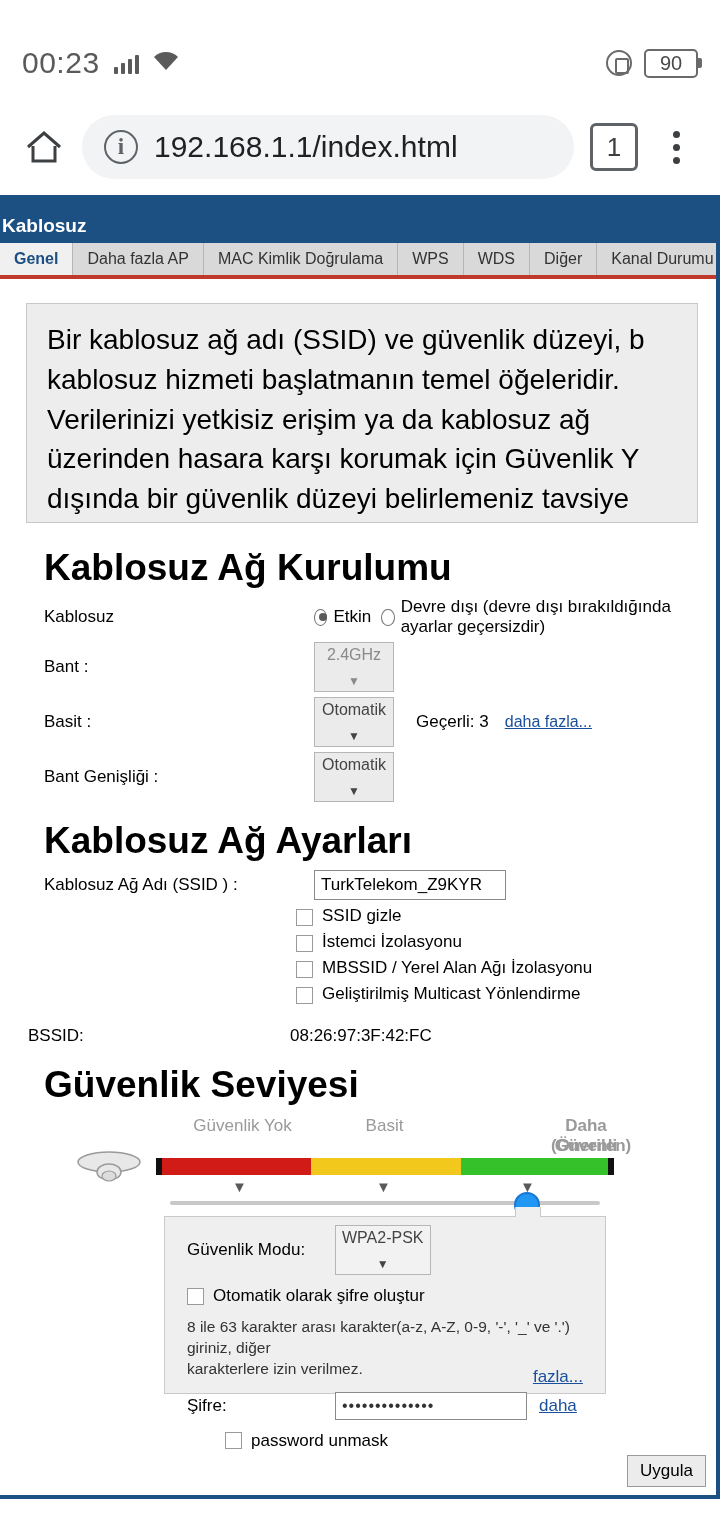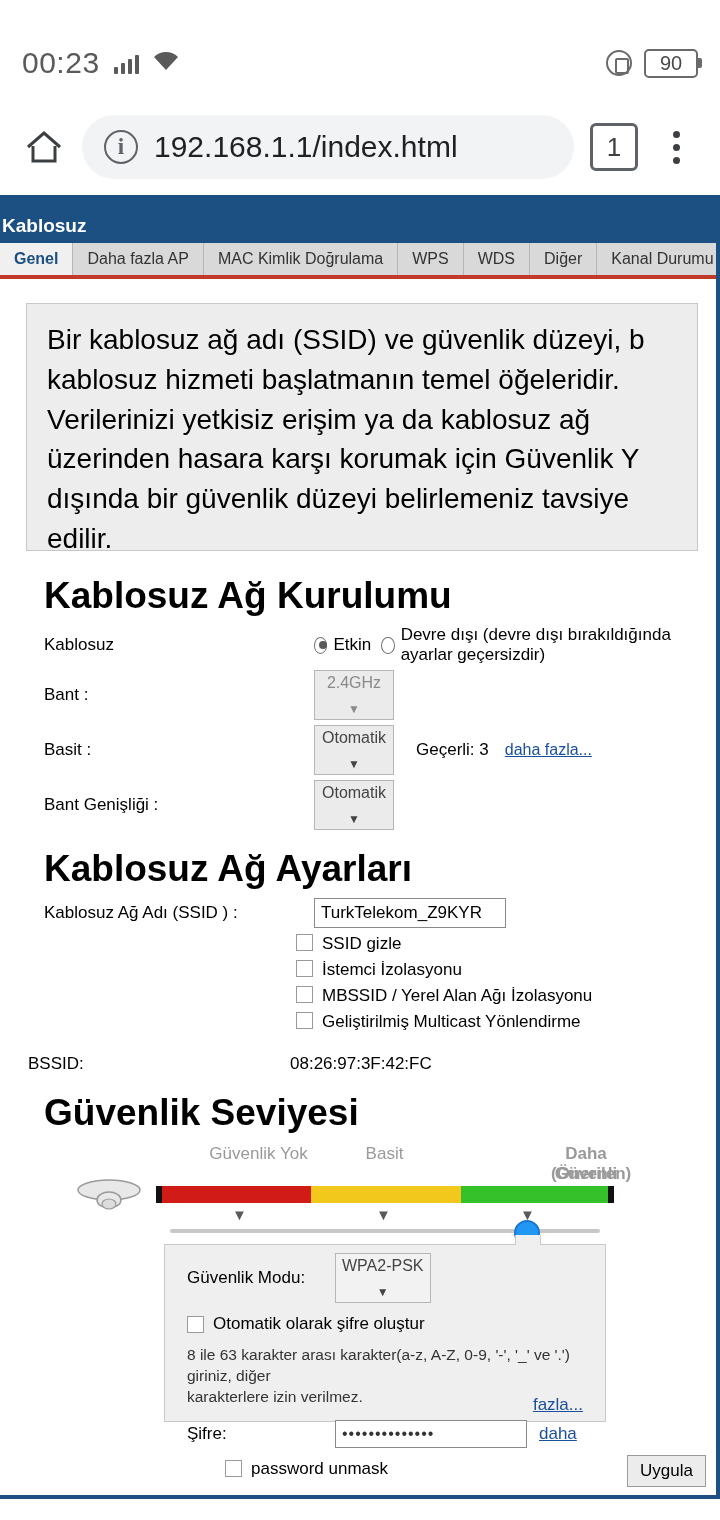--- a/index.html
+++ b/index.html
@@ -92,21 +92,21 @@
   .tabstrip-end{ flex:1; background:#1c4f82;}
 
   .content{ padding: 14px 0 0 0; }
 
   .notice{
     margin: 10px 22px 0 26px;
     background:#ededed;
     border:1px solid #c8c8c8;
     padding: 16px 18px 20px 20px;
     font-size:28px; line-height:1.42; color:#000;
-    height:248px; overflow:hidden; white-space:nowrap;
+    height:220px; overflow:hidden; white-space:nowrap;
   }
   .notice div{ white-space:nowrap; }
 
   h2.sec{
     font-size:37px; font-weight:bold; color:#000;
     margin: 24px 0 8px 44px;
   }
   h2.sec.tight{ margin-top: 18px; }
 
   .row{ display:flex; align-items:center; font-size:17px; color:#000; margin: 5px 0 0 44px;}
@@ -134,21 +134,21 @@
   .selectbox.white{ background:#f2f2f2; }
   .selectbox .arw{ font-size:12px; }
   .selectbox.disabled{ color:#8a8a8a; }
 
   .textinput{
     border:1px solid #8a8a8a; background:#fff; font-size:17px;
     padding:4px 6px; width:192px; color:#000;
   }
   .lnk{ color:#1a4f9c; text-decoration:underline; font-size:16px; }
 
-  .chk-row{ display:flex; align-items:flex-start; gap:9px; font-size:17px; margin:6px 0 0 296px; color:#000;}
+  .chk-row{ display:flex; align-items:flex-end; gap:9px; font-size:17px; margin:6px 0 0 296px; color:#000;}
 
   .bssid-row{ display:flex; font-size:17px; margin: 22px 0 0 28px; color:#000;}
   .bssid-row .k{ width:262px;}
 
   
   .secwrap{ position:relative; margin: 10px 0 0 0; height:330px;}
   .sec-labels{ position:relative; height:34px; }
   .sec-labels span{ position:absolute; font-size:17px; color:#9a9a9a; text-align:center; }
   .sec-labels span.rec{ color:#1a5fa8; font-weight:bold; }
 
@@ -342,21 +342,21 @@
     <div class="bssid-row">
       <div class="k">BSSID:</div>
       <div>08:26:97:3F:42:FC</div>
     </div>
 
     <h2 class="sec tight">Güvenlik Seviyesi</h2>
 
     <div class="secwrap">
 
       <div class="sec-labels">
-        <span style="left:186px; width:145px;">Güvenlik Yok</span>
+        <span style="left:170px; width:145px;">Güvenlik Yok</span>
         <span style="left:322px; width:125px;">Basit</span>
         <span class="rec" style="left:481px; width:140px;">
           <span>Daha Güvenli</span><br>
           <span>(Önerilen)</span>
         </span>
       </div>
 
       <div style="position:absolute; left:74px; top:30px;">
         <svg width="70" height="42" viewBox="0 0 70 42">
           <ellipse cx="35" cy="16" rx="31" ry="10" fill="#e8e8e8" stroke="#9a9a9a" stroke-width="1.5"></ellipse>

